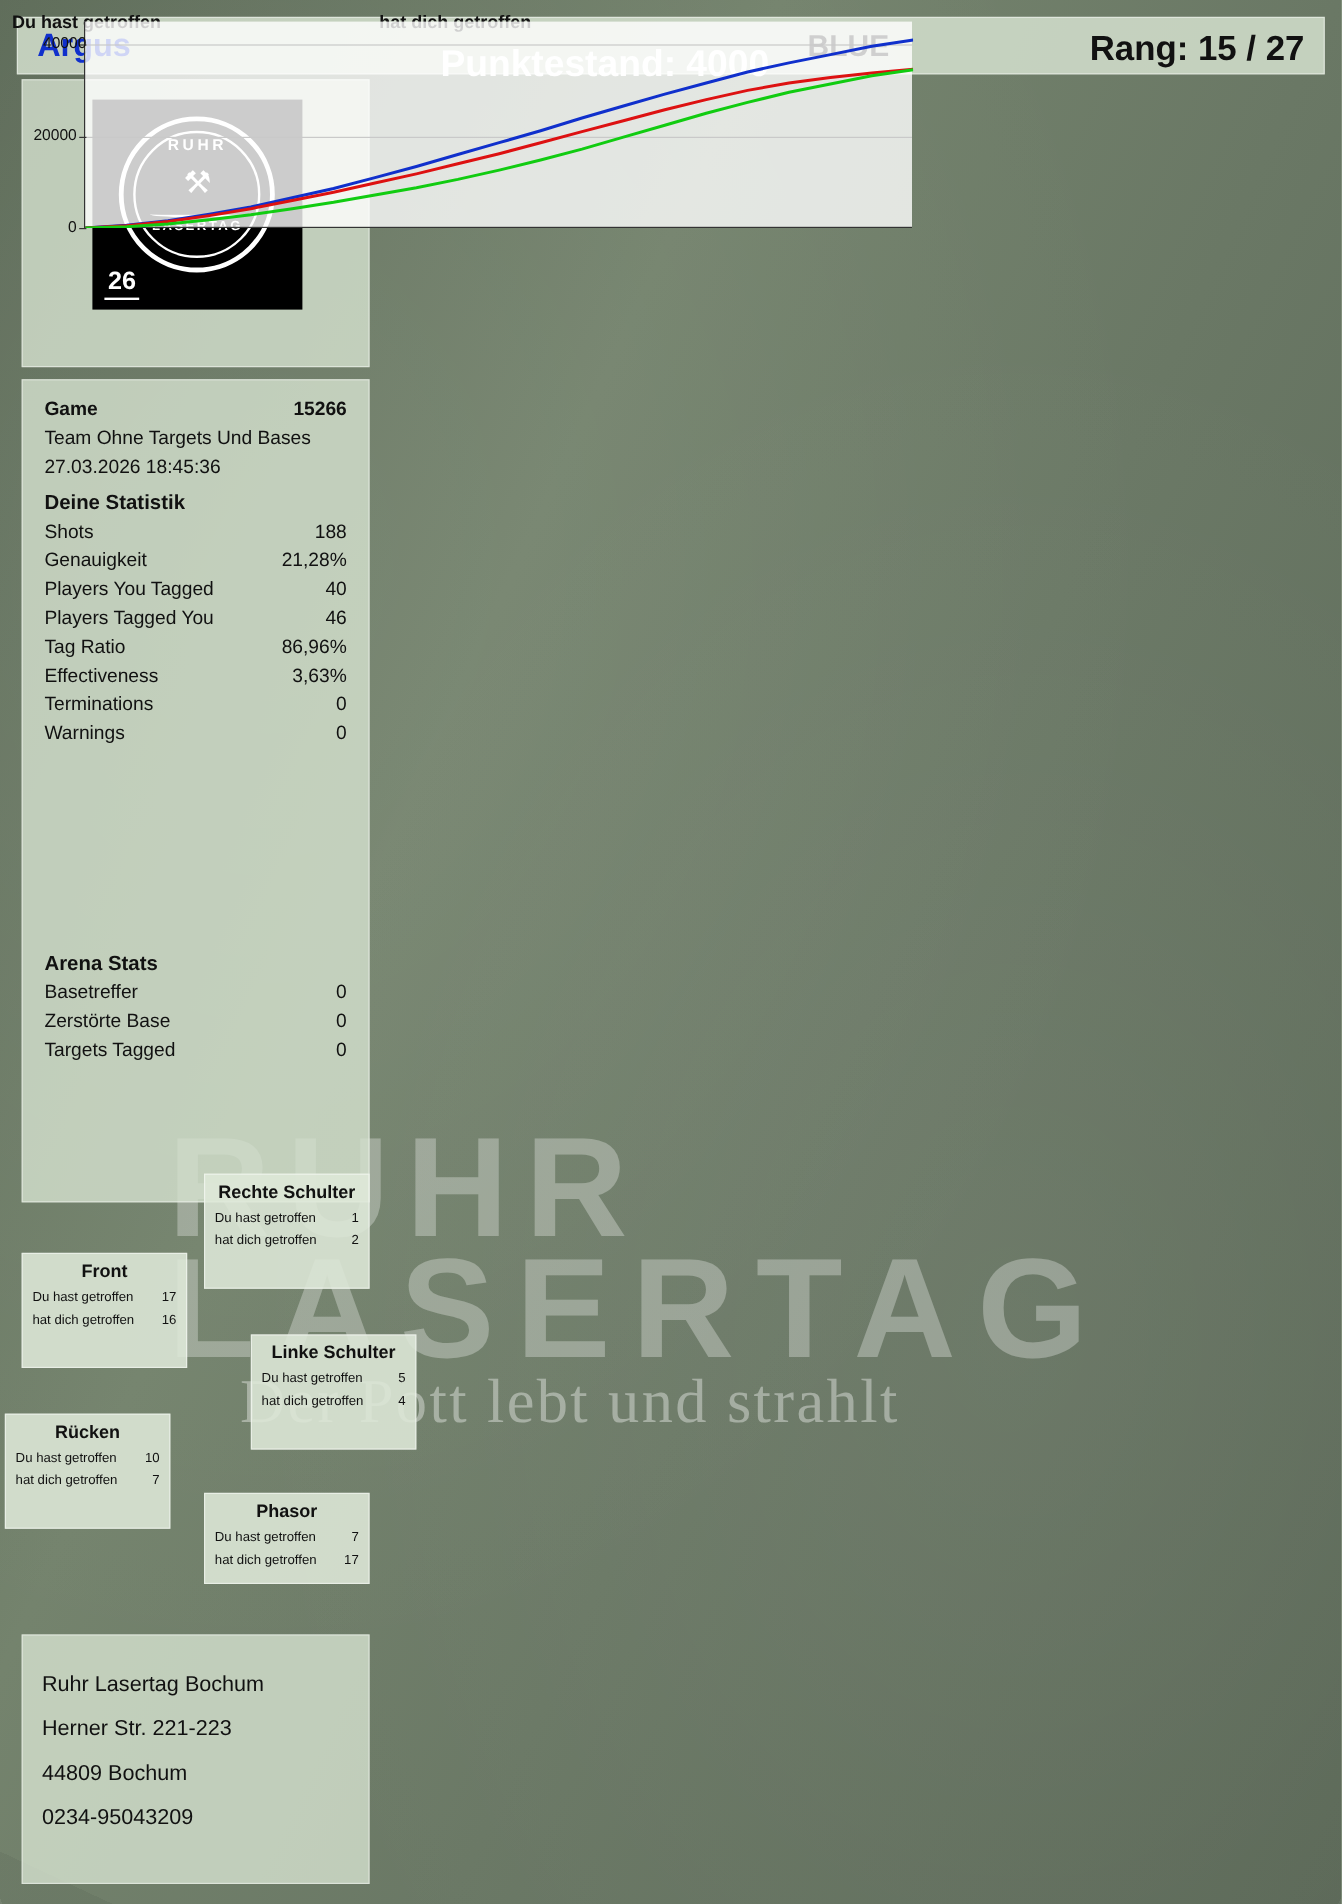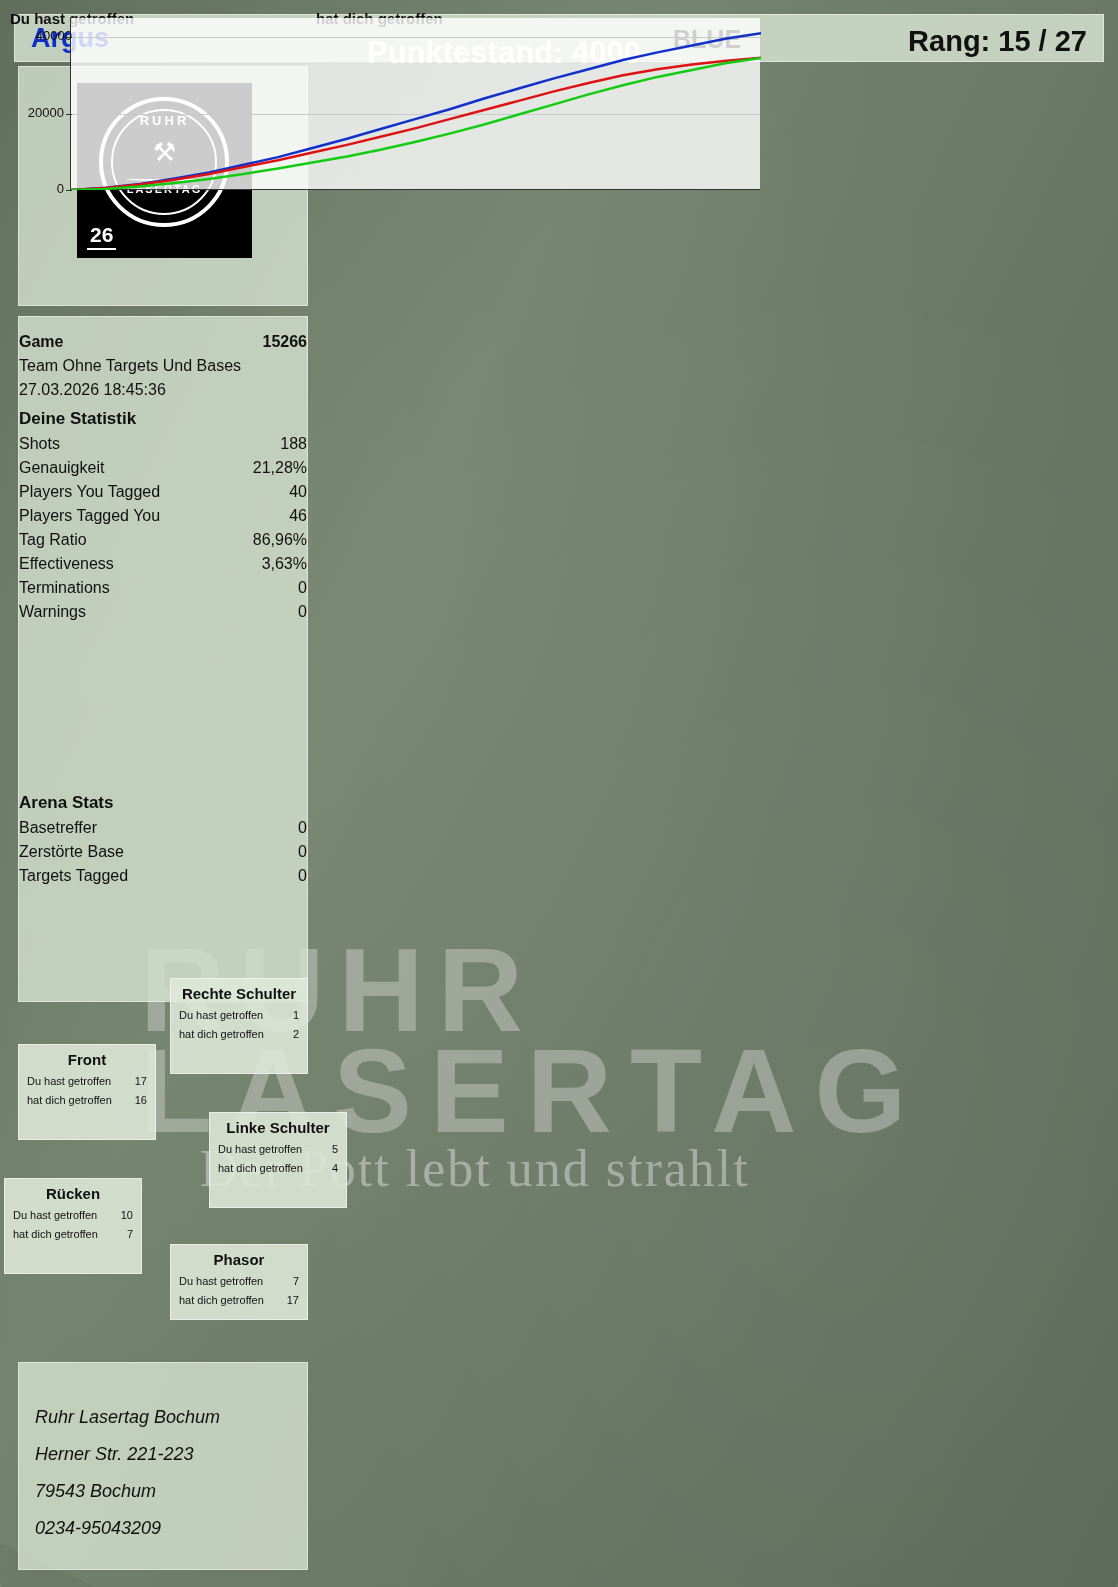--- a/index.html
+++ b/index.html
@@ -97,21 +97,21 @@
   #logo-box .waves {
     position:absolute; left:48px; right:48px; top: 92px; height:6px;
     border-bottom: 2px solid #fff; border-radius: 0 0 40% 40%;
   }
   #logo-box .num {
     position:absolute; left: 10px; bottom: 8px;
     color:#fff; font-size: 21px; font-weight: bold;
     border-bottom: 2px solid #fff; padding: 0 3px 1px 3px;
   }
 
-  #info-panel { left: 18px; top: 316px; width: 290px; height: 686px; padding: 10px 0; }
+  #info-panel { left: 18px; top: 316px; width: 290px; height: 686px; padding: 10px 18px; }
   .row2 { display:flex; justify-content:space-between; font-size: 16px; color:#111; margin: 6px 0; }
   .row2 .k { }
   .row2 .v { }
   .sect-title { font-size: 17px; font-weight: bold; color:#111; margin: 10px 0 4px; }
   .plain { font-size: 16px; color:#111; margin: 6px 0; }
 
   
   .bodypanel {
     position:absolute;
     background: rgba(222,232,216,.88);
@@ -121,21 +121,21 @@
   .bodypanel .bt { text-align:center; font-size: 15px; font-weight:bold; color:#111; margin-bottom:6px; }
   .bodypanel .br { display:flex; justify-content:space-between; font-size: 11px; color:#111; margin: 7px 0; }
 
   #bp-rs { left: 170px; top: 978px; width: 138px; height: 96px; }
   #bp-front { left: 18px; top: 1044px; width: 138px; height: 96px; }
   #bp-ls { left: 170px; top: 1112px; width: 138px; height: 96px; margin-left: 39px; }
   #bp-back { left: 4px; top: 1178px; width: 138px; height: 96px; }
   #bp-ph { left: 170px; top: 1244px; width: 138px; height: 76px; }
 
   
-  #addr { left: 18px; top: 1362px; width: 290px; height: 208px; padding: 28px 16px; font-style: italic; }
+  #addr { left: 18px; top: 1362px; width: 290px; height: 208px; padding: 14px 16px; }
   #addr .line { font-size: 18px; color:#111; margin: 16px 0; }
 
   
   #main { left: 318px; top: 66px; width: 786px; height: 1286px; background: rgba(214,226,208,.80); }
   .colhdr { position:absolute; font-size: 15px; font-weight: bold; color:#111; }
   .teamline { display:flex; justify-content:space-between; padding: 2px 10px 1px 10px; font-size: 19px; font-weight: bold; }
   .t-blue { color:#1030cc; }
   .t-red  { color:#cc1111; }
   .t-green{ color:#11aa11; }
 
@@ -309,21 +309,21 @@
   </div>
   <div class="br">
     <span>hat dich getroffen</span>
     <span>17</span>
   </div>
 </div>
 
 <div class="panel" id="addr">
   <div class="line">Ruhr Lasertag Bochum</div>
   <div class="line">Herner Str. 221-223</div>
-  <div class="line">79543 Bochum</div>
+  <div class="line">44809 Bochum</div>
   <div class="line">0234-95043209</div>
 </div>
 
 <div id="main">
   <div style="position:relative; height:34px;">
     <div class="colhdr" style="left:10px; top:10px;">Du hast getroffen</div>
     <div class="colhdr" style="left:316px; top:10px;">hat dich getroffen</div>
   </div>
   <div id="teams-container">
       <div class="teamline">

